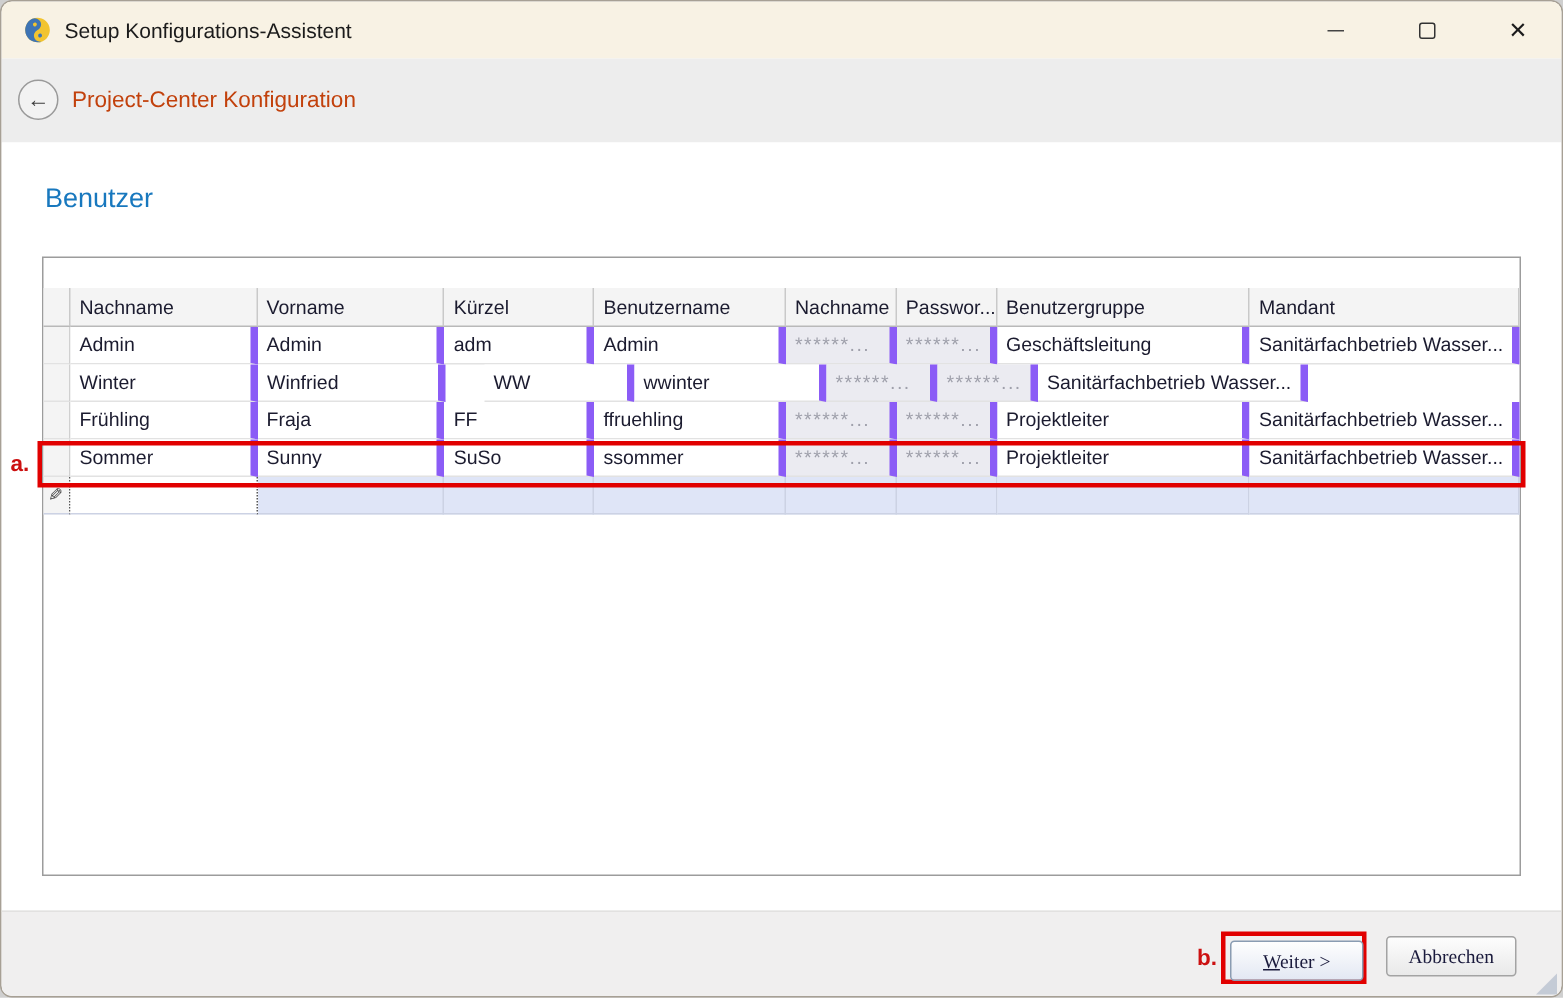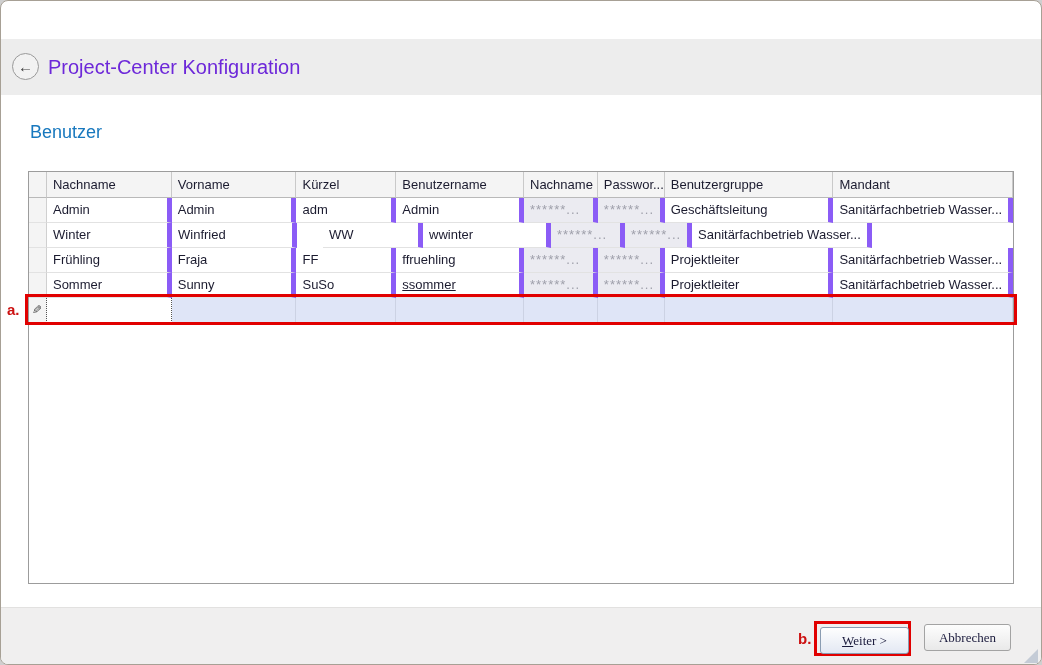--- a/index.html
+++ b/index.html
@@ -14,29 +14,29 @@
   .winbtn { position:absolute; top:0; width:46px; height:38px; display:flex; align-items:center; justify-content:center; color:#1b1b1b; }
   .wb-min { left:866px; } .wb-max { left:927px; } .wb-close { left:988px; font-size:15px; }
   .glyph-min { width:11px; height:1px; background:#444; display:block; }
   .glyph-max { width:11px; height:11px; border:1.2px solid #333; border-radius:2px; display:block; }
 
   
   .header { position:absolute; left:0; top:38px; width:100%; height:56px; background:#ededed; }
   .back-btn { position:absolute; left:11px; top:14px; width:27px; height:27px; border-radius:50%;
               border:1px solid #9a9a9a; background:#f2f2f2; display:flex; align-items:center; justify-content:center;
               color:#3c3c3c; font-size:15px; font-weight:bold; cursor:pointer; }
-  .header-title { position:absolute; left:47px; top:0; line-height:56px; font-size:20px; color:#6d28d9; }
+  .header-title { position:absolute; left:47px; top:0; line-height:56px; font-size:15px; color:#c2410c; }
 
   
   .content { position:absolute; left:0; top:94px; width:100%; height:512px; background:#fff; }
   .page-heading { position:absolute; left:29px; top:27px; font-size:18px; color:#1878be; }
 
   
   .grid { position:absolute; left:27px; top:76px; width:986px; height:413px; border:1px solid #9c9c9c; background:#fff; font-size:13px; color:#1b1b2f; }
-  .grid-header { display:flex; height:26px; background:#f4f4f4; }
+  .grid-header { display:flex; height:26px; background:#f4f4f4;margin-top:20px; }
   .hcell { height:26px; line-height:25px; padding-left:6px; border-right:1px solid #c9c9c9; border-bottom:1px solid #b9b9b9; overflow:hidden; white-space:nowrap; }
   .grid-row { display:flex; height:25px; }
   .cell { height:25px; line-height:24px; padding-left:6px; border-right:5px solid #8b5cf6; border-bottom:1px solid #e2e2e2; overflow:hidden; white-space:nowrap; background:#fff; }
   .cell.ind { background:#f4f4f4; border-right:1px solid #d0d0d0; padding-left:3px; }
   .cell.pw { background:#ebebf1; color:#9fa0ab; letter-spacing:1px; }
   .grid-row.sel .cell { background:#dfe5f7; border-right:1px solid #ccd2e4; border-bottom:1px solid #ccd2e4; }
   .grid-row.sel .cell.ind { background:#f4f4f4; border-right:1px dotted #555; }
   .grid-row.sel .cell.edit { background:#ffffff; border-right:1px dotted #555; }
   .pencil { font-size:12px; color:#444; display:inline-block; transform:scaleX(-1); }
 
@@ -55,20 +55,40 @@
   .btn-weiter { left:3px; top:3px; width:89px; border:1px solid #8a9cb2; background:linear-gradient(#fefefe,#e3e8f3); }
   .btn-abbrechen { left:923px; top:16px; width:87px; height:27px; }
   .resize-grip { position:absolute; right:3px; bottom:3px; width:0; height:0;
                  border-left:14px solid transparent; border-bottom:14px solid #b9c2cf; opacity:.8; }
 </style>
 </head>
 <body>
 
 <div class="window">
 
+  <div class="titlebar">
+    <svg class="app-icon" viewBox="0 0 20 20">
+      <g transform="rotate(-25 10 10)">
+        <circle cx="10" cy="10" r="8.2" fill="#f2c430"></circle>
+        <path d="M10 1.8 a8.2 8.2 0 0 0 0 16.4 a4.1 4.1 0 0 1 0 -8.2 a4.1 4.1 0 0 0 0 -8.2 z" fill="#3e74b4"></path>
+        <circle cx="10" cy="5.9" r="1.3" fill="#f2c430"></circle>
+        <circle cx="10" cy="14.1" r="1.3" fill="#3e74b4"></circle>
+      </g>
+    </svg>
+    <span class="win-title">Setup Konfigurations-Assistent</span>
+    <div class="winbtn wb-min">
+        <span class="glyph-min"></span>
+      </div>
+    <div class="winbtn wb-max">
+        <span class="glyph-max"></span>
+      </div>
+    <div class="winbtn wb-close">
+        <span>✕</span>
+      </div>
+  </div>
 
   <div class="header">
     <div class="back-btn">
         <span>←</span>
       </div>
     <span class="header-title">Project-Center Konfiguration</span>
   </div>
 
   <div class="content">
     <div class="page-heading">Benutzer</div>
@@ -116,21 +136,21 @@
             <div class="cell pw" style="width: 74px;">******...</div>
             <div class="cell pw" style="width: 67px;">******...</div>
             <div class="cell" style="width: 169px;">Projektleiter</div>
             <div class="cell" style="width: 180px;">Sanitärfachbetrieb Wasser...</div>
           </div>
           <div class="grid-row">
             <div class="cell ind" style="width: 18px;"></div>
             <div class="cell" style="width: 125px;">Sommer</div>
             <div class="cell" style="width: 125px;">Sunny</div>
             <div class="cell" style="width: 100px;">SuSo</div>
-            <div class="cell" style="width: 128px; text-decoration: underline;">ssommer</div>
+            <div class="cell" style="width: 128px;">ssommer</div>
             <div class="cell pw" style="width: 74px;">******...</div>
             <div class="cell pw" style="width: 67px;">******...</div>
             <div class="cell" style="width: 169px;">Projektleiter</div>
             <div class="cell" style="width: 180px;">Sanitärfachbetrieb Wasser...</div>
           </div>
           <div class="grid-row sel">
             <div class="cell ind" style="width: 18px;"><span class="pencil">✎</span></div>
             <div class="cell edit" style="width: 125px;"></div>
             <div class="cell" style="width: 125px;"></div>
             <div class="cell" style="width: 100px;"></div>

